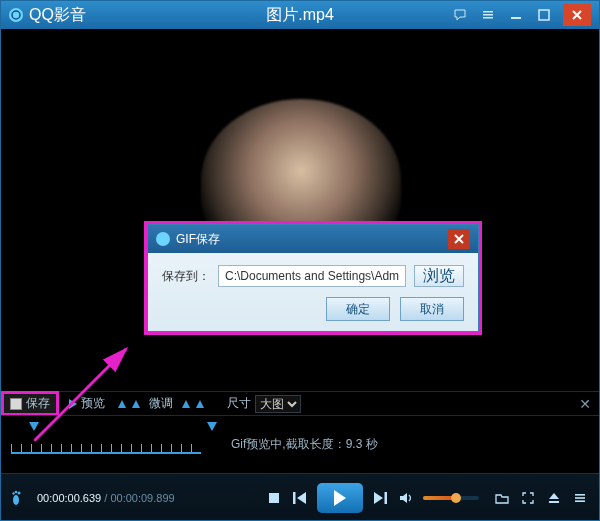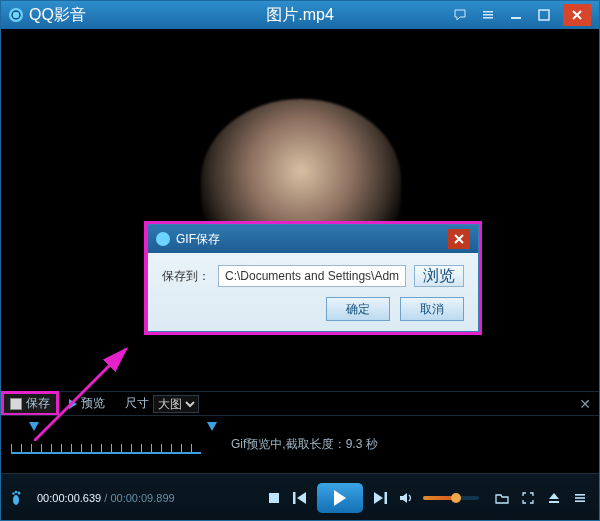--- a/index.html
+++ b/index.html
@@ -146,20 +146,27 @@
 
   <div class="toolstrip">
     <span class="ts-item ts-save">
       <span class="disk-ic"></span>
       <span>保存</span>
     </span>
     <span class="ts-item ts-preview">
       <span class="play-ic"></span>
       <span>预览</span>
     </span>
+    <span class="ts-item">
+      <span class="marker"></span>
+      <span class="marker"></span>
+      <span style="margin:0 6px;">微调</span>
+      <span class="marker"></span>
+      <span class="marker"></span>
+    </span>
     <span class="ts-item ts-size">
       <span style="margin-right:4px;">尺寸</span>
       <select>
         <option>大图</option>
       </select>
     </span>
     <span class="ts-close">✕</span>
   </div>
 
   <div class="timeline-area">

